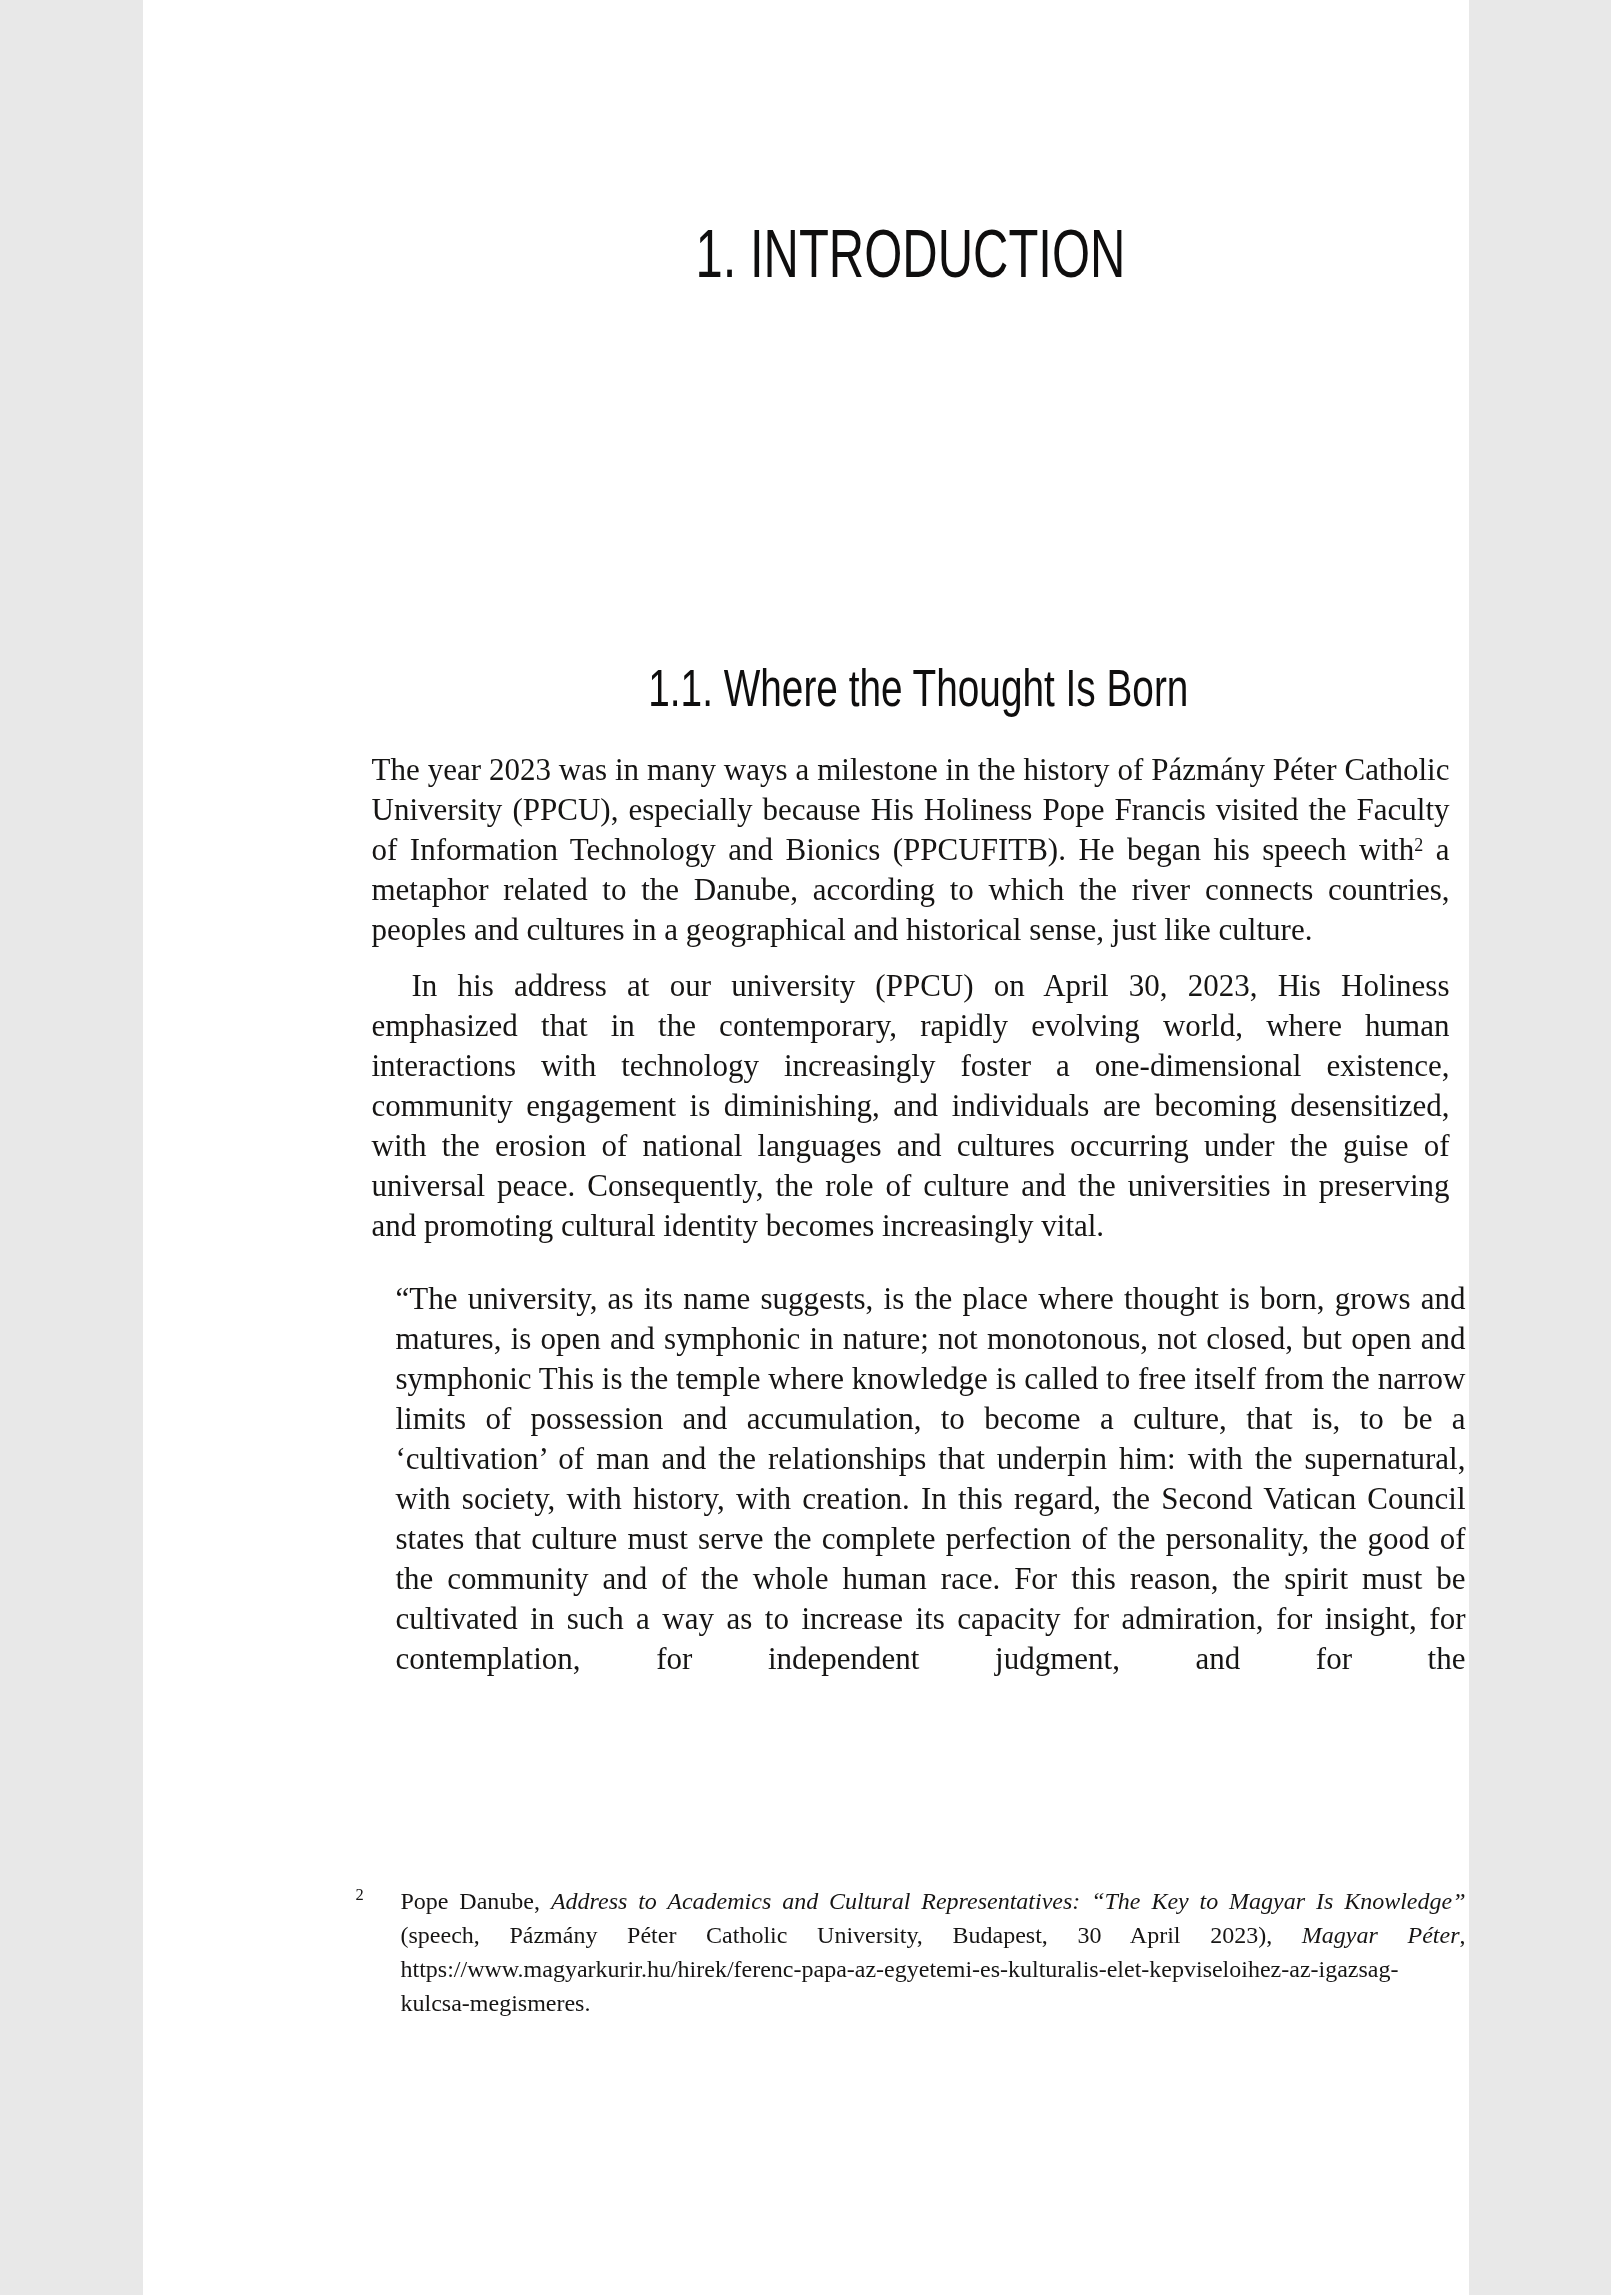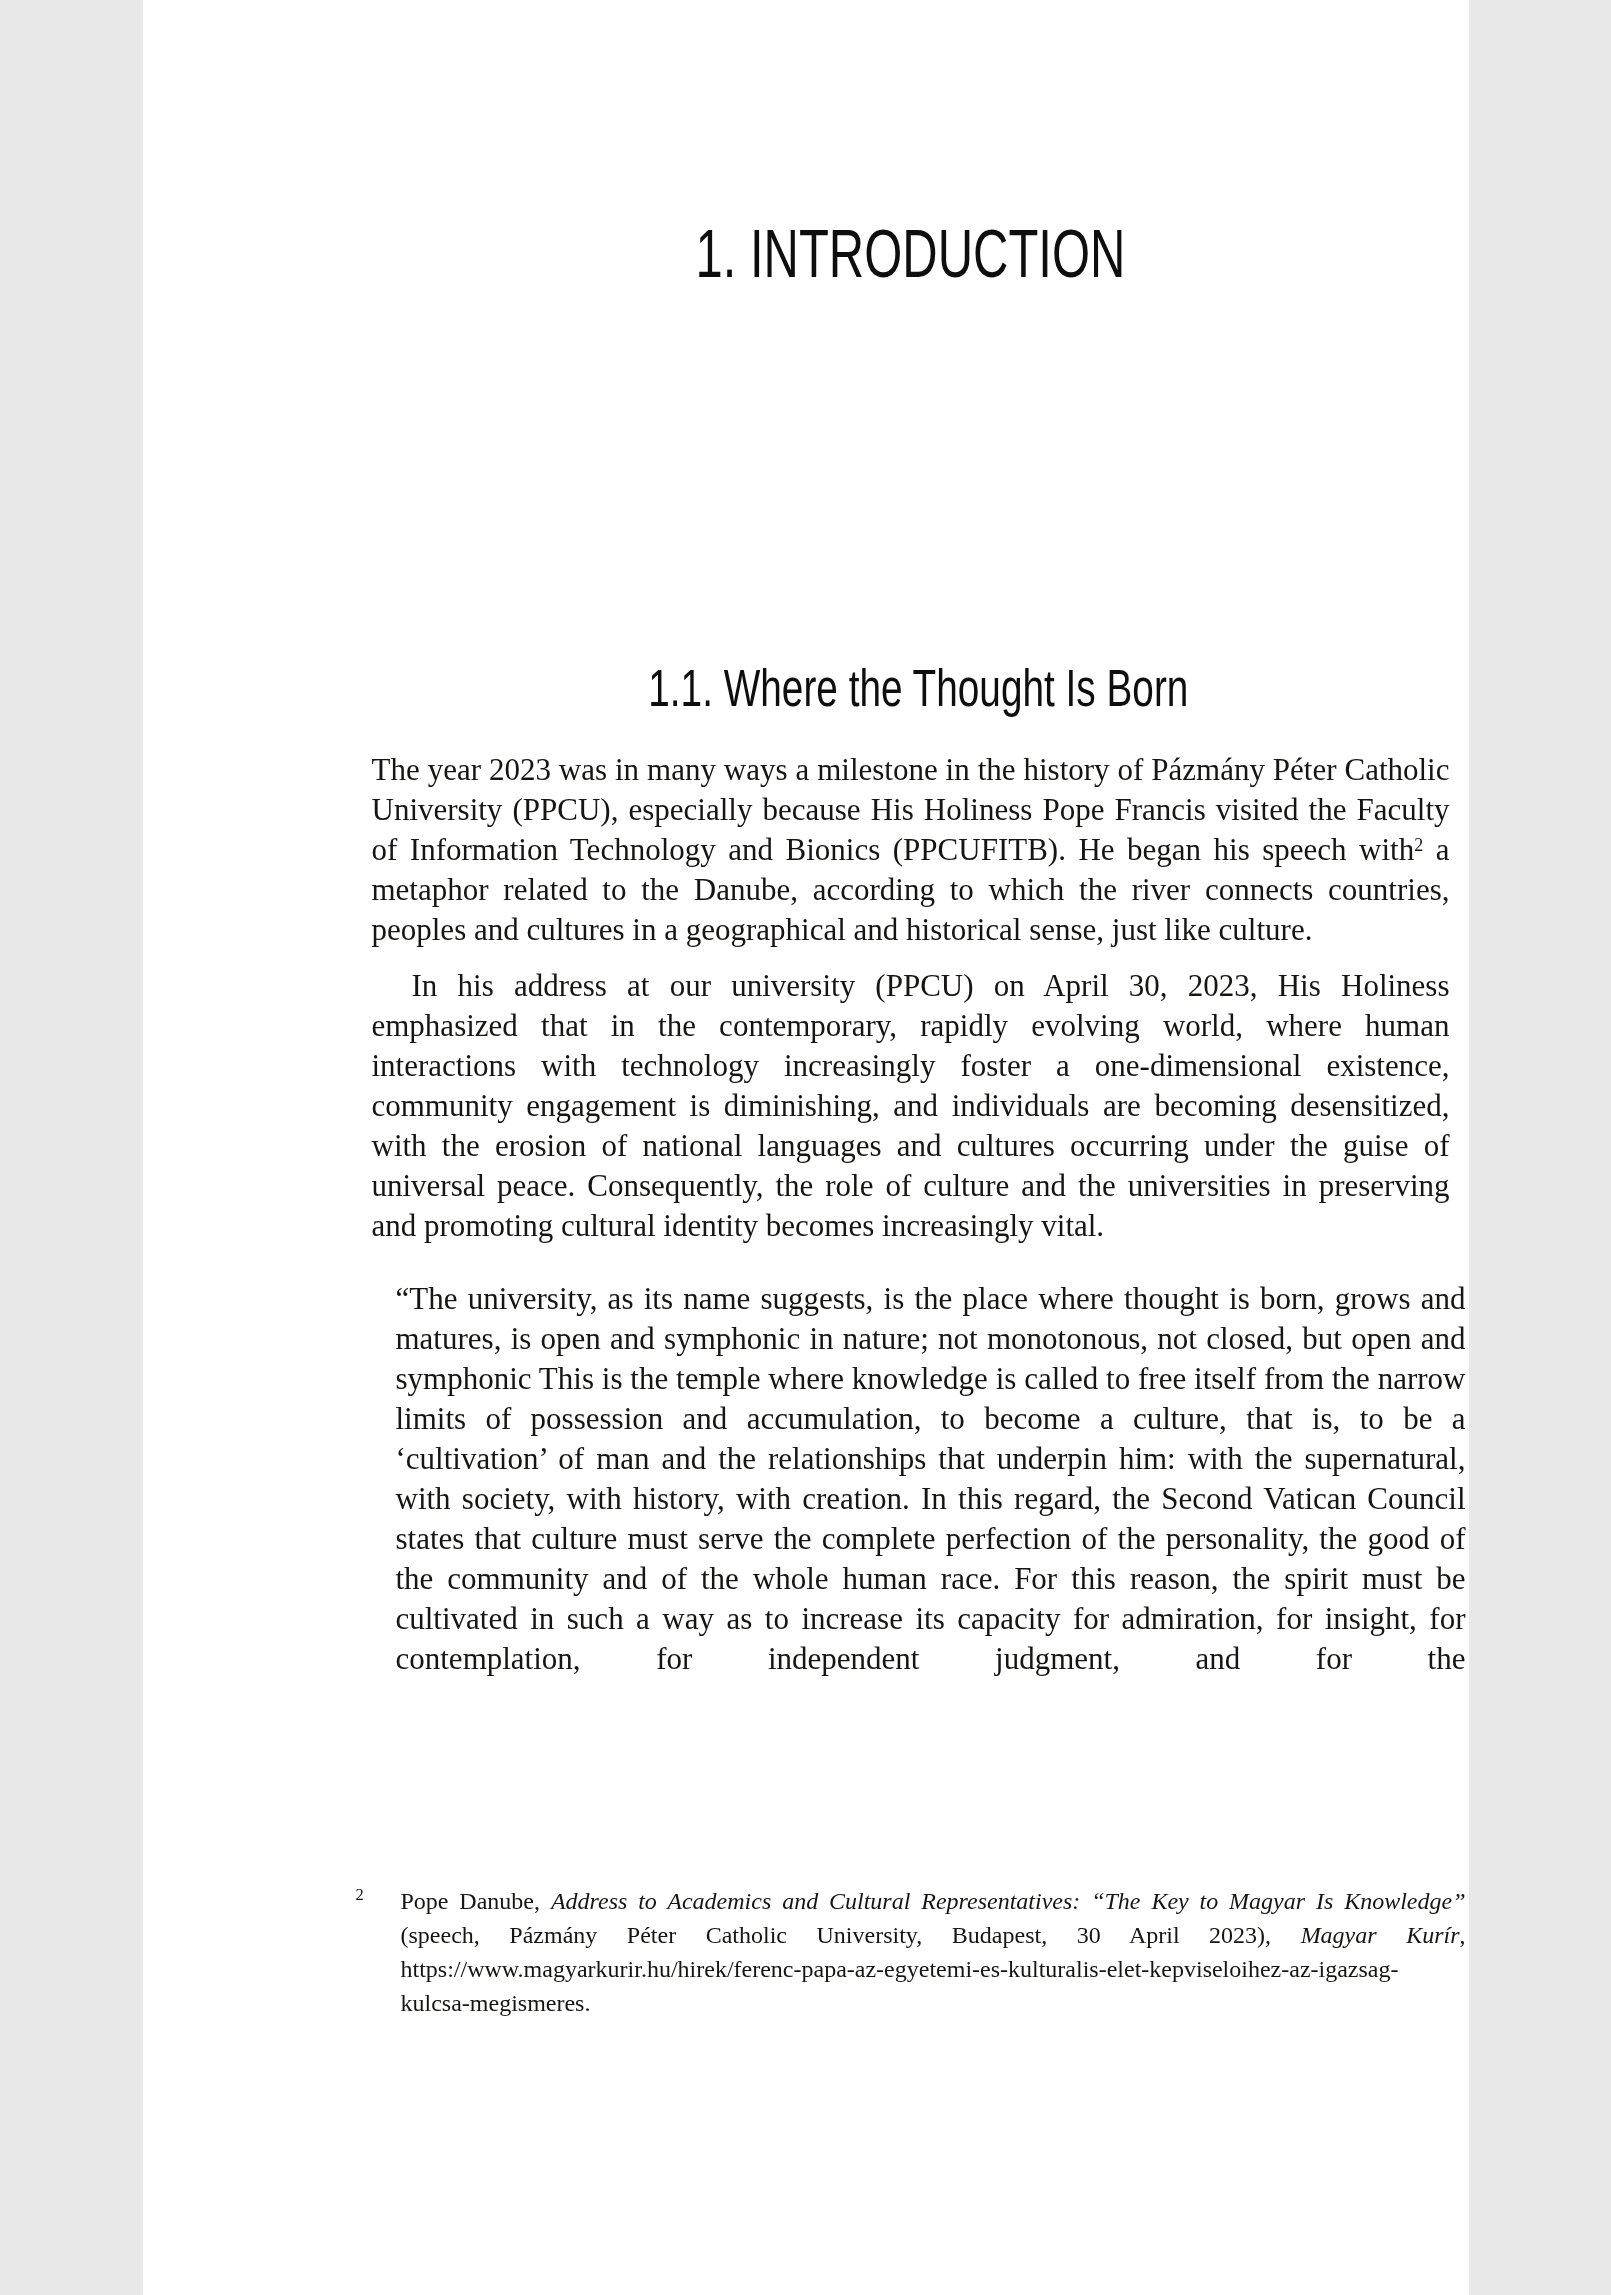--- a/index.html
+++ b/index.html
@@ -97,18 +97,18 @@
   <div class="body-text">
     <p class="para"><span>The year 2023 was in many ways a milestone in the history of Pázmány Péter Catholic University (PPCU), especially because His Holiness Pope Francis visited the Faculty of Information Technology and Bionics (PPCUFITB). He began his speech with</span><sup class="fn-ref">2</sup><span> a metaphor related to the Danube, according to which the river connects countries, peoples and cultures in a geographical and historical sense, just like culture.</span></p>
 
     <p class="para indent">In his address at our university (PPCU) on April 30, 2023, His Holiness emphasized that in the contemporary, rapidly evolving world, where human interactions with technology increasingly foster a one-dimensional existence, community engagement is diminishing, and individuals are becoming desensitized, with the erosion of national languages and cultures occurring under the guise of universal peace. Consequently, the role of culture and the universities in preserving and promoting cultural identity becomes increasingly vital.</p>
 
     <blockquote class="quote">“The university, as its name suggests, is the place where thought is born, grows and matures, is open and symphonic in nature; not monotonous, not closed, but open and symphonic This is the temple where knowledge is called to free itself from the narrow limits of possession and accumulation, to become a culture, that is, to be a ‘cultivation’ of man and the relationships that underpin him: with the supernatural, with society, with history, with creation. In this regard, the Second Vatican Council states that culture must serve the complete perfection of the personality, the good of the community and of the whole human race. For this reason, the spirit must be cultivated in such a way as to increase its capacity for admiration, for insight, for contemplation, for independent judgment, and for the</blockquote>
   </div>
 
   <div class="footnote">
     <span class="fn-marker">2</span>
-    <p class="fn-text"><span>Pope Danube, </span><em>Address to Academics and Cultural Representatives: “The Key to Magyar Is Knowledge”</em><span> (speech, Pázmány Péter Catholic University, Budapest, 30 April 2023), </span><em>Magyar Kurír</em><span>, https://www.magyarkurir.hu/hirek/ferenc-papa-az-egyetemi-es-kulturalis-elet-kepviseloihez-az-igazsag-kulcsa-megismeres.</span></p>
+    <p class="fn-text"><span>Pope Danube, </span><em>Address to Academics and Cultural Representatives: “The Key to Magyar Is Knowledge”</em><span> (speech, Pázmány Péter Catholic University, Budapest, 30 April 2023), </span><em>Magyar Péter</em><span>, https://www.magyarkurir.hu/hirek/ferenc-papa-az-egyetemi-es-kulturalis-elet-kepviseloihez-az-igazsag-kulcsa-megismeres.</span></p>
   </div>
 
 
 </div>
 
 
 </body></html>

